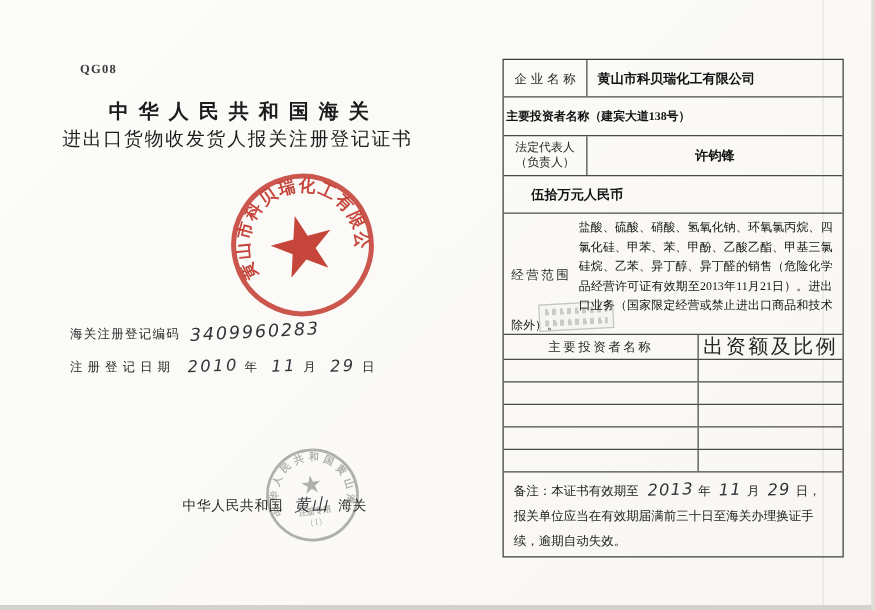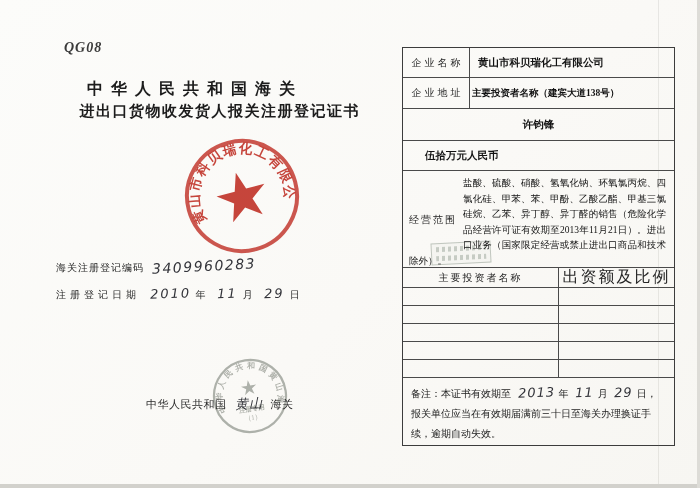--- a/index.html
+++ b/index.html
@@ -8,26 +8,26 @@
   .page {
     position:relative; width:700px; height:488px; overflow:hidden;
     background:linear-gradient(135deg,#fcfcfa 0%,#faf9f6 55%,#f7f6f2 100%);
     color:#1f1f1f;
   }
   
   .edge-bottom { position:absolute; left:0; top:484px; width:700px; height:4px; background:#d2d1cc; }
   .edge-right  { position:absolute; left:697px; top:0; width:3px; height:488px; background:#dddcd7; }
   .fold-line   { position:absolute; left:658px; top:0; width:1px; height:488px; background:rgba(120,120,115,.14); }
 
-  .qg { position:absolute; left:64px; top:40px; font-size:14px; letter-spacing:1px; color:#3a3a3a; font-weight:bold;font-style:italic; }
+  .qg { position:absolute; left:64px; top:50px; font-size:10px; letter-spacing:1px; color:#3a3a3a; font-weight:bold; }
 
   .t1 { position:absolute; left:30px; top:79px; width:322px; text-align:center;
         font-size:16px; font-weight:bold; letter-spacing:8px; padding-left:8px; color:#1c1c1c; }
-  .t2 { position:absolute; left:20px; top:102px; width:340px; text-align:right;
-        font-size:15px; font-weight:bold; letter-spacing:1.5px; color:#1c1c1c; }
+  .t2 { position:absolute; left:20px; top:102px; width:340px; text-align:center;
+        font-size:15px; font-weight:normal; letter-spacing:1.5px; color:#1c1c1c; }
 
   .code-line { position:absolute; left:56px; top:258px; font-size:10px; color:#2a2a2a; letter-spacing:1px; }
   .date-line { position:absolute; left:56px; top:286px; font-size:10px; color:#2a2a2a; letter-spacing:4px; }
   .date-line .unit { letter-spacing:0; margin:0 2px; }
 
   .hw { font-family:"DejaVu Sans", sans-serif; font-style:italic; color:#33343a;
         display:inline-block; letter-spacing:1px; }
   .hw-code { font-size:14px; margin-left:8px; transform:rotate(-3deg); letter-spacing:1.5px; }
   .hw-date { font-size:13px; margin:0 3px; transform:rotate(-2deg); letter-spacing:2px; }
   .hw-sm   { font-size:13px; margin:0 4px; transform:rotate(-2deg); }
@@ -126,25 +126,26 @@
   </div>
 
   <div class="form-table">
 
     <div class="frow h30">
       <div class="fl">企业名称</div>
       <div class="fv pl8">黄山市科贝瑞化工有限公司</div>
     </div>
 
     <div class="frow h31">
-      <div class="fl">企业地址</div>
       <div class="fv pl2">主要投资者名称（建宾大道138号）</div>
     </div>
 
     <div class="frow h32">
+      <div class="fl tight">法定代表人
+（负责人）</div>
       <div class="fv center">许钧锋</div>
     </div>
 
     <div class="frow h30">
       <div class="fv pl22">伍拾万元人民币</div>
     </div>
 
     <div class="frow h98">
       <div class="scope-label">经营范围</div>
       <div class="scope-body">

